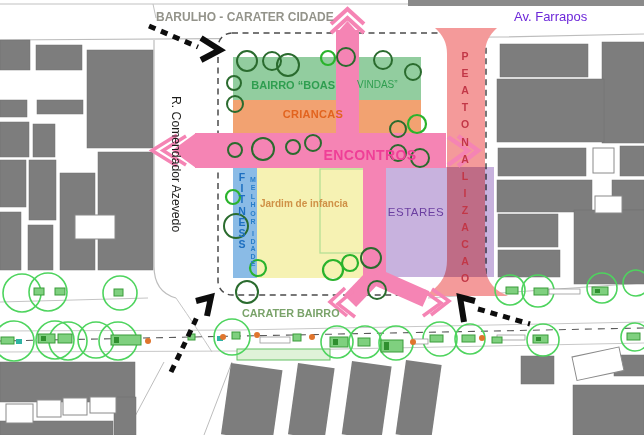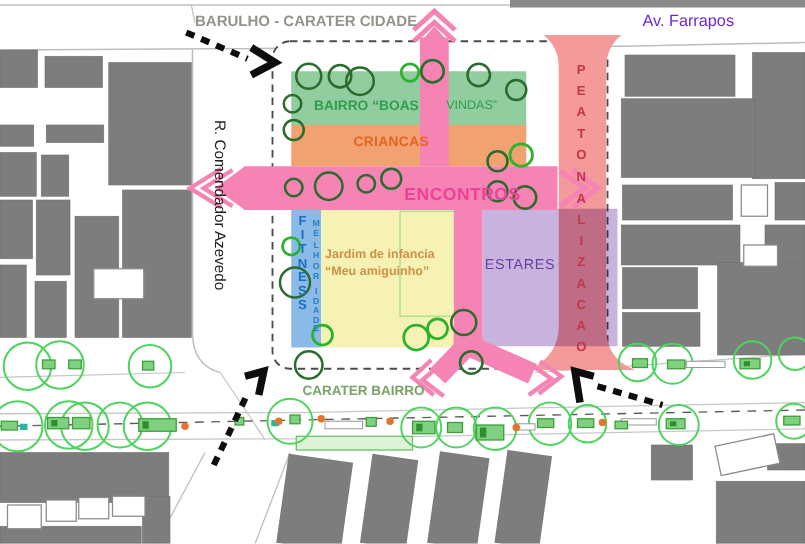--- a/index.html
+++ b/index.html
@@ -206,21 +206,20 @@
   <div class="lbl lbl-farrapos">Av. Farrapos</div>
   <div class="lbl lbl-comendador">R. Comendador Azevedo</div>
   <div class="lbl lbl-carater-bairro">CARATER BAIRRO</div>
 
   <div class="lbl lbl-estar1">BAIRRO “BOAS</div>
   <div class="lbl lbl-estar2">VINDAS”</div>
   <div class="lbl lbl-criancas">CRIANCAS</div>
   <div class="lbl lbl-encontros">ENCONTROS</div>
   <div class="lbl lbl-jardim">
     <div>Jardim de infancia</div>
-    <div>“Meu amiguinho”</div>
   </div>
   <div class="lbl lbl-estares">ESTARES</div>
 
   <div id="vtexts">
       <div class="vchar vt-fitness" style="left: 235px; top: 171px;">F</div>
       <div class="vchar vt-fitness" style="left: 235px; top: 182.2px;">I</div>
       <div class="vchar vt-fitness" style="left: 235px; top: 193.4px;">T</div>
       <div class="vchar vt-fitness" style="left: 235px; top: 204.6px;">N</div>
       <div class="vchar vt-fitness" style="left: 235px; top: 215.8px;">E</div>
       <div class="vchar vt-fitness" style="left: 235px; top: 227px;">S</div>

